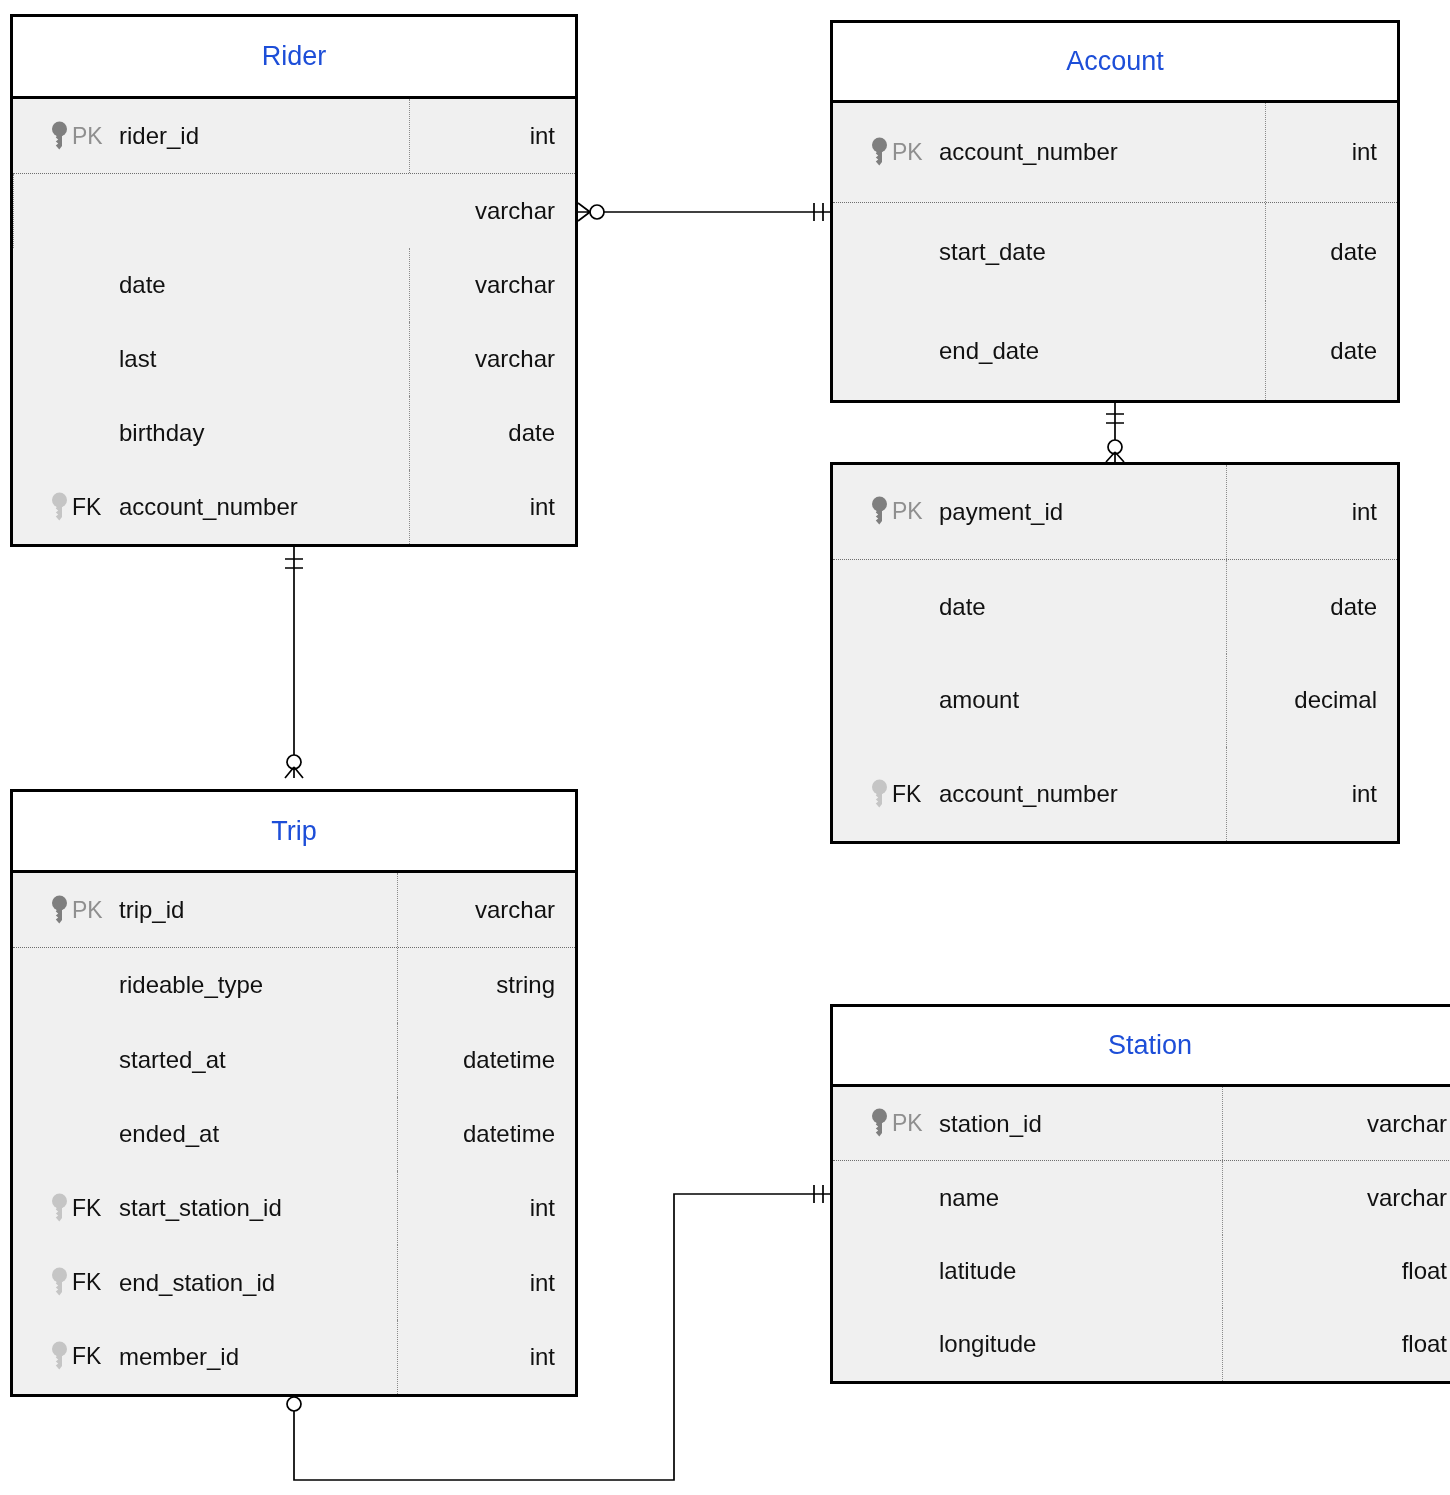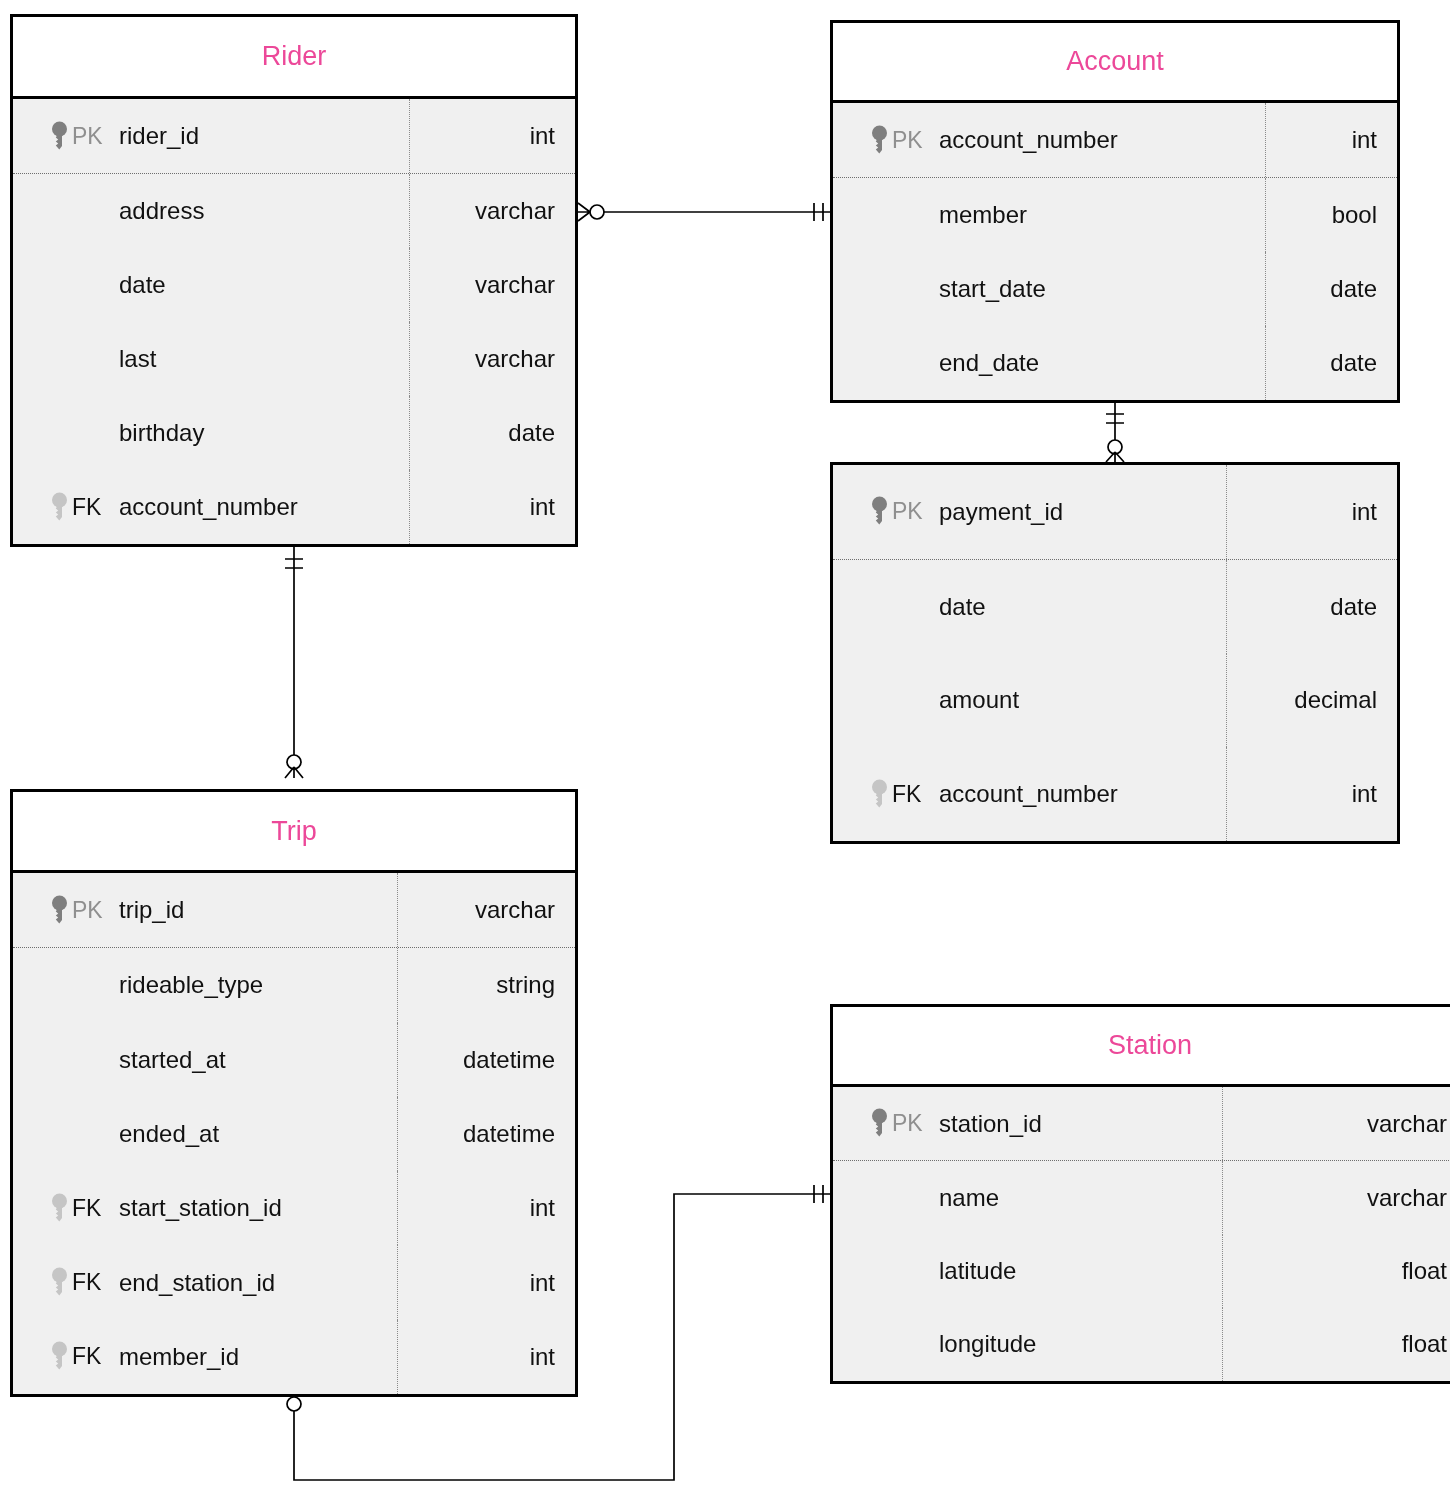--- a/index.html
+++ b/index.html
@@ -19,21 +19,21 @@
     border:3px solid #000000;
     background:#f0f0f0;
     box-sizing:border-box;
     display:flex; flex-direction:column;
   }
   .entity-header {
     flex:0 0 auto;
     background:#ffffff;
     border-bottom:3px solid #000000;
     display:flex; align-items:center; justify-content:center;
-    font-size:27px; color:#ec4899;
+    font-size:27px; color:#1d4ed8;
   }
   .rows { flex:1; display:flex; flex-direction:column; }
   .row { flex:1; display:flex; align-items:stretch; min-height:0; }
   .row:first-child { border-bottom:1px dotted #6e6e6e; }
   .cell-main {
     width:var(--namecol);
     flex:0 0 var(--namecol);
     display:flex; align-items:center;
     padding-left:36px;
     box-sizing:border-box;
@@ -118,24 +118,20 @@
                   <path d="M13,14 L13,25 L10.3,28.5 L6.8,24.6 L9.2,22.6 L6.8,20.6 L9.2,18.6 L6.8,16.6 L8,14.6 Z"></path>
                 </svg>
               </span>
               <span class="key-label pk">PK</span>
             </span>
             <span class="attr-name">rider_id</span>
           </div>
           <div class="cell-type">int</div>
         </div>
         <div class="row">
-          <div class="cell-main">
-            <span class="key-badge"></span>
-            <span class="attr-name">address</span>
-          </div>
           <div class="cell-type">varchar</div>
         </div>
         <div class="row">
           <div class="cell-main">
             <span class="key-badge"></span>
             <span class="attr-name">date</span>
           </div>
           <div class="cell-type">varchar</div>
         </div>
         <div class="row">
@@ -184,27 +180,20 @@
               </span>
               <span class="key-label pk">PK</span>
             </span>
             <span class="attr-name">account_number</span>
           </div>
           <div class="cell-type">int</div>
         </div>
         <div class="row">
           <div class="cell-main">
             <span class="key-badge"></span>
-            <span class="attr-name">member</span>
-          </div>
-          <div class="cell-type">bool</div>
-        </div>
-        <div class="row">
-          <div class="cell-main">
-            <span class="key-badge"></span>
             <span class="attr-name">start_date</span>
           </div>
           <div class="cell-type">date</div>
         </div>
         <div class="row">
           <div class="cell-main">
             <span class="key-badge"></span>
             <span class="attr-name">end_date</span>
           </div>
           <div class="cell-type">date</div>

